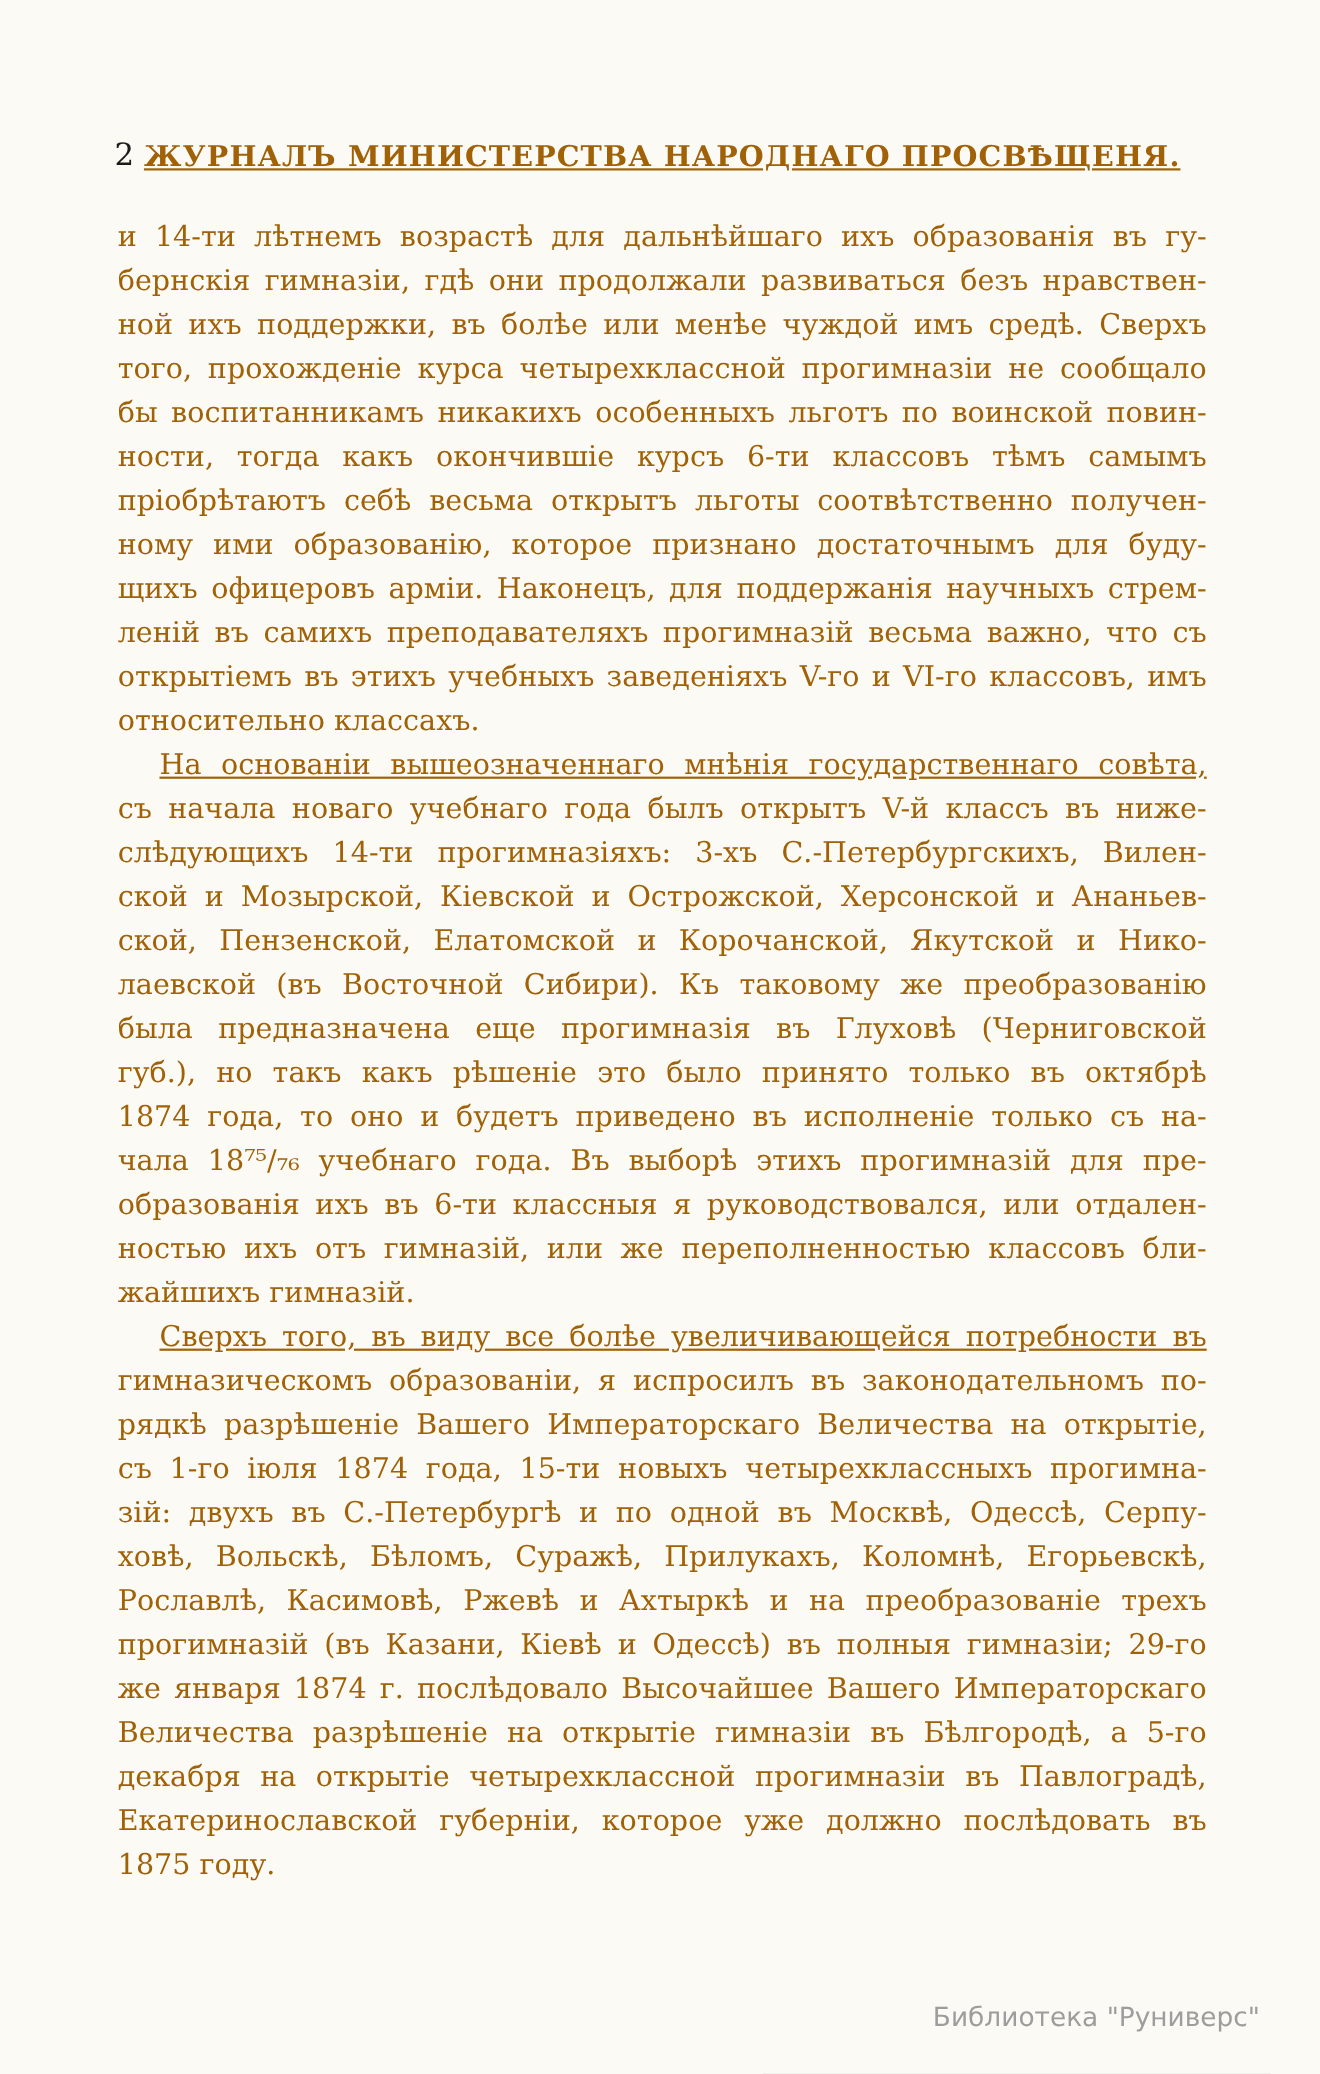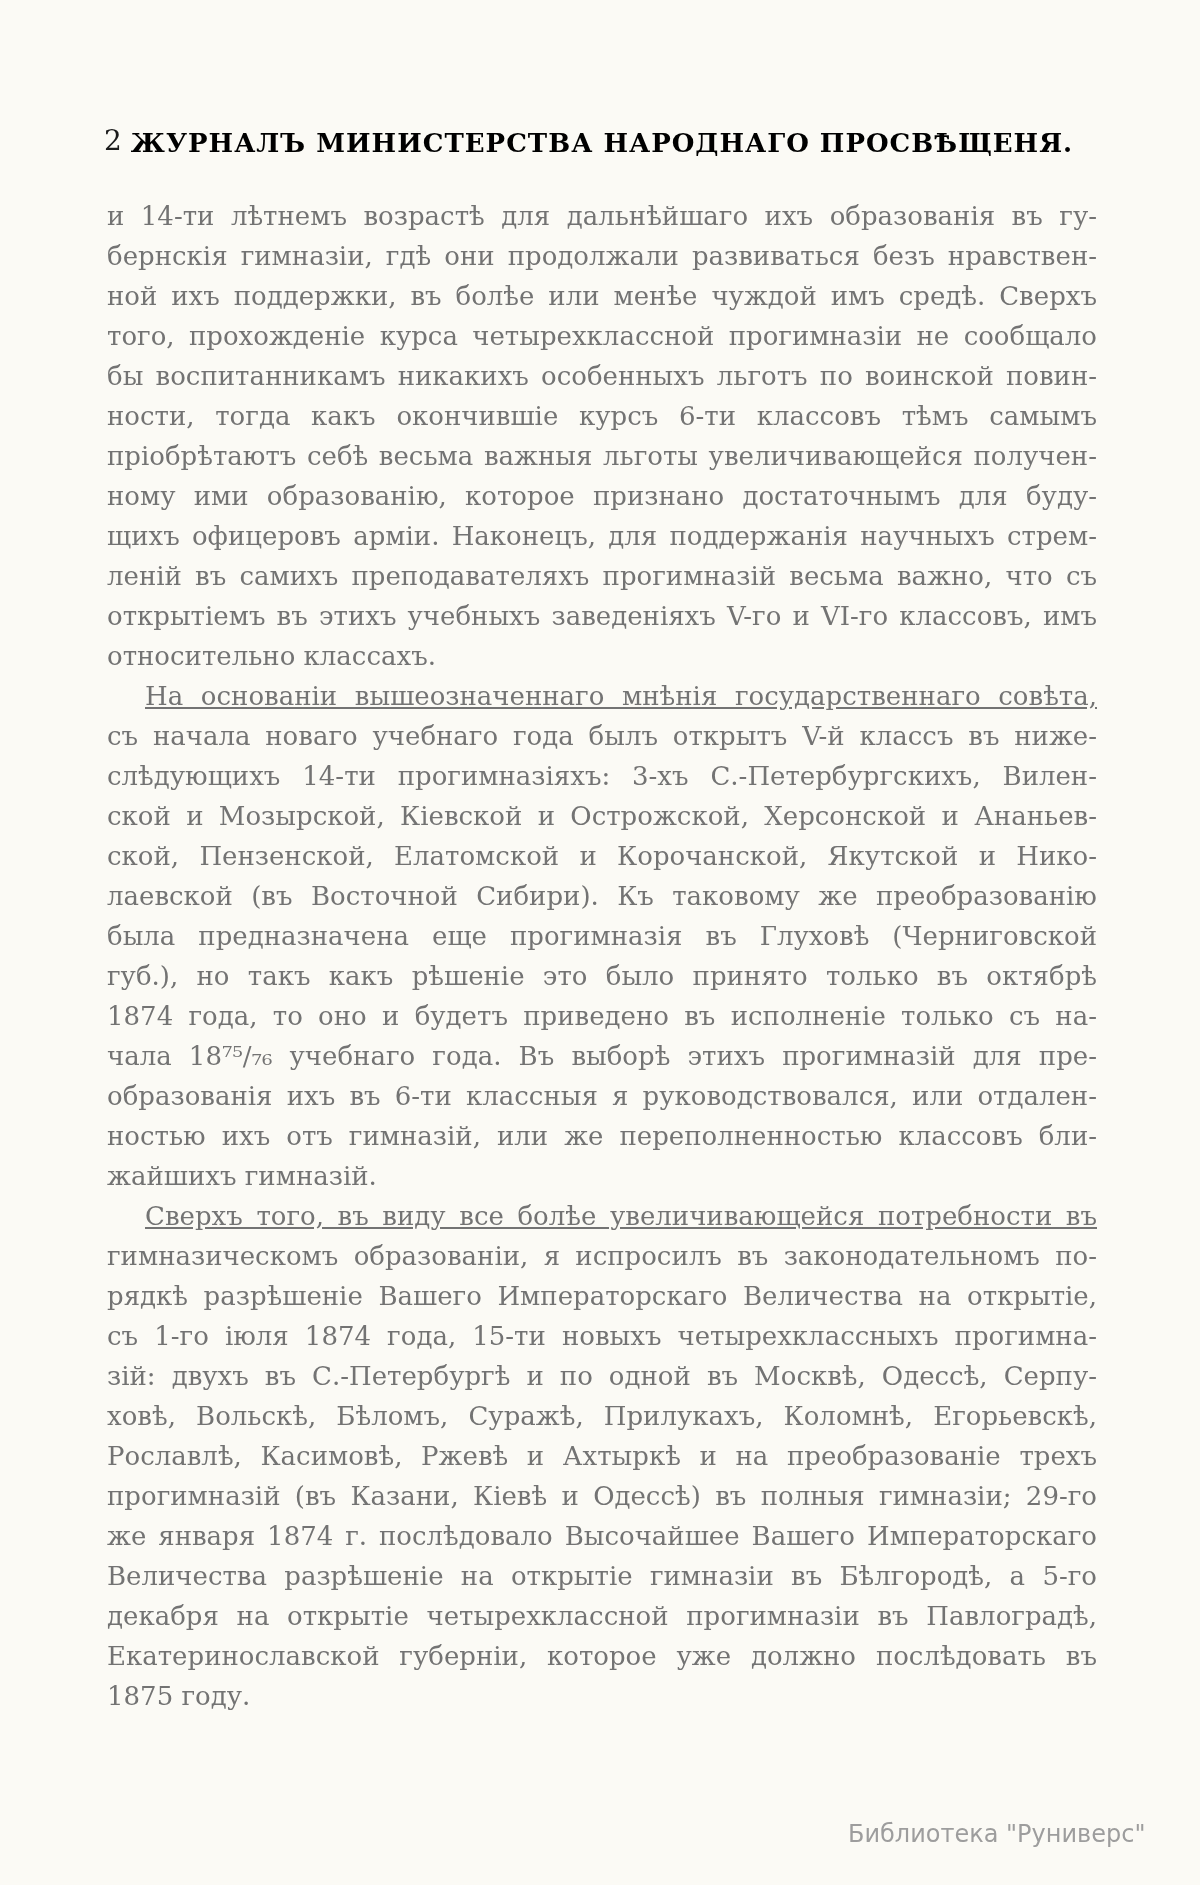--- a/index.html
+++ b/index.html
@@ -25,34 +25,35 @@
   }
   .running-header {
     position: absolute;
     left: 107px;
     top: 128px;
     width: 990px;
     text-align: center;
     font-size: 26px;
     font-weight: bold;
     letter-spacing: 1px;
-    color: #000000;
+    color: #a16207;
     white-space: nowrap;
+    text-decoration: underline;
   }
   .page-body {
     position: absolute;
     left: 107px;
     top: 196px;
     width: 990px;
   }
   .line {
     font-size: 26px;
     line-height: 40px;
     height: 40px;
-    color: #737373;
+    color: #a16207;
     text-align: justify;
     text-align-last: justify;
     -moz-text-align-last: justify;
   }
   .line.indent {
     text-indent: 38px;
     text-decoration: underline;
   }
   .line.para-end {
     text-align-last: left;
@@ -74,21 +75,21 @@
 <div class="page">
   <div class="pageno">2</div>
   <div class="running-header">ЖУРНАЛЪ МИНИСТЕРСТВА НАРОДНАГО ПРОСВѢЩЕНЯ.</div>
   <div class="page-body">
       <div class="line">и 14-ти лѣтнемъ возрастѣ для дальнѣйшаго ихъ образованія въ гу-</div>
       <div class="line">бернскія гимназіи, гдѣ они продолжали развиваться безъ нравствен-</div>
       <div class="line">ной ихъ поддержки, въ болѣе или менѣе чуждой имъ средѣ. Сверхъ</div>
       <div class="line">того, прохожденіе курса четырехклассной прогимназіи не сообщало</div>
       <div class="line">бы воспитанникамъ никакихъ особенныхъ льготъ по воинской повин-</div>
       <div class="line">ности, тогда какъ окончившіе курсъ 6-ти классовъ тѣмъ самымъ</div>
-      <div class="line">пріобрѣтаютъ себѣ весьма важныя льготы увеличивающейся получен-</div>
+      <div class="line">пріобрѣтаютъ себѣ весьма открытъ льготы соотвѣтственно получен-</div>
       <div class="line">ному ими образованію, которое признано достаточнымъ для буду-</div>
       <div class="line">щихъ офицеровъ арміи. Наконецъ, для поддержанія научныхъ стрем-</div>
       <div class="line">леній въ самихъ преподавателяхъ прогимназій весьма важно, что съ</div>
       <div class="line">открытіемъ въ этихъ учебныхъ заведеніяхъ V-го и VI-го классовъ, имъ</div>
       <div class="line para-end">относительно классахъ.</div>
       <div class="line indent">На основаніи вышеозначеннаго мнѣнія государственнаго совѣта,</div>
       <div class="line">съ начала новаго учебнаго года былъ открытъ V-й классъ въ ниже-</div>
       <div class="line">слѣдующихъ 14-ти прогимназіяхъ: 3-хъ С.-Петербургскихъ, Вилен-</div>
       <div class="line">ской и Мозырской, Кіевской и Острожской, Херсонской и Ананьев-</div>
       <div class="line">ской, Пензенской, Елатомской и Корочанской, Якутской и Нико-</div>

